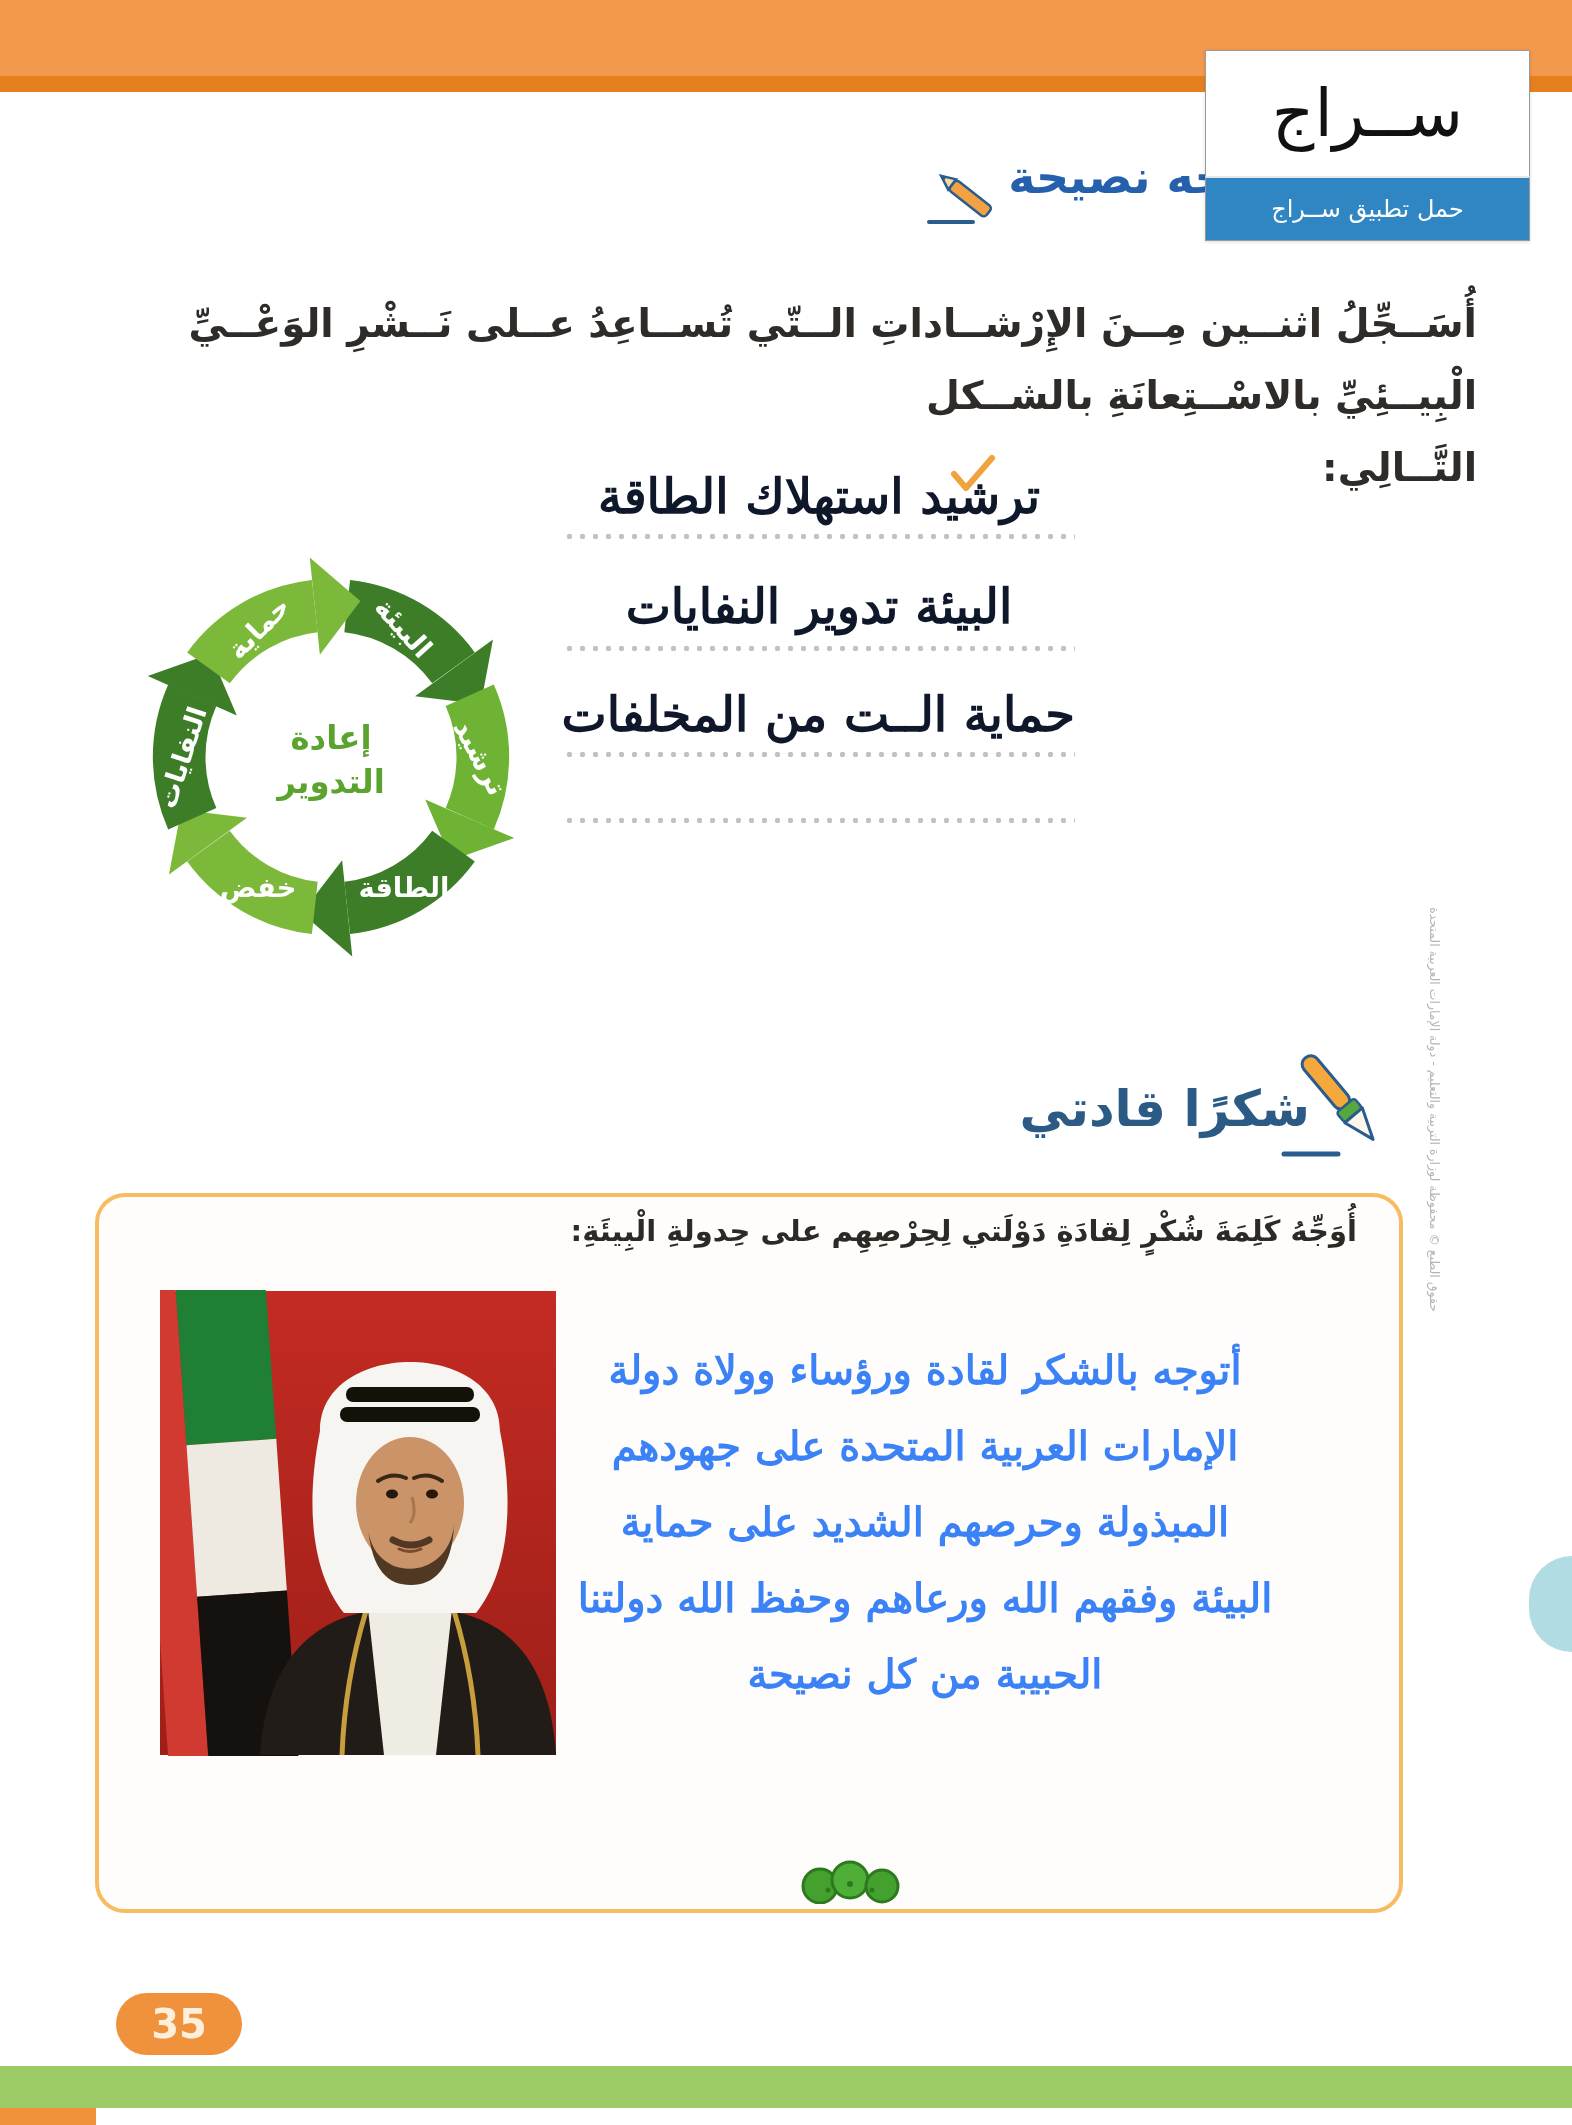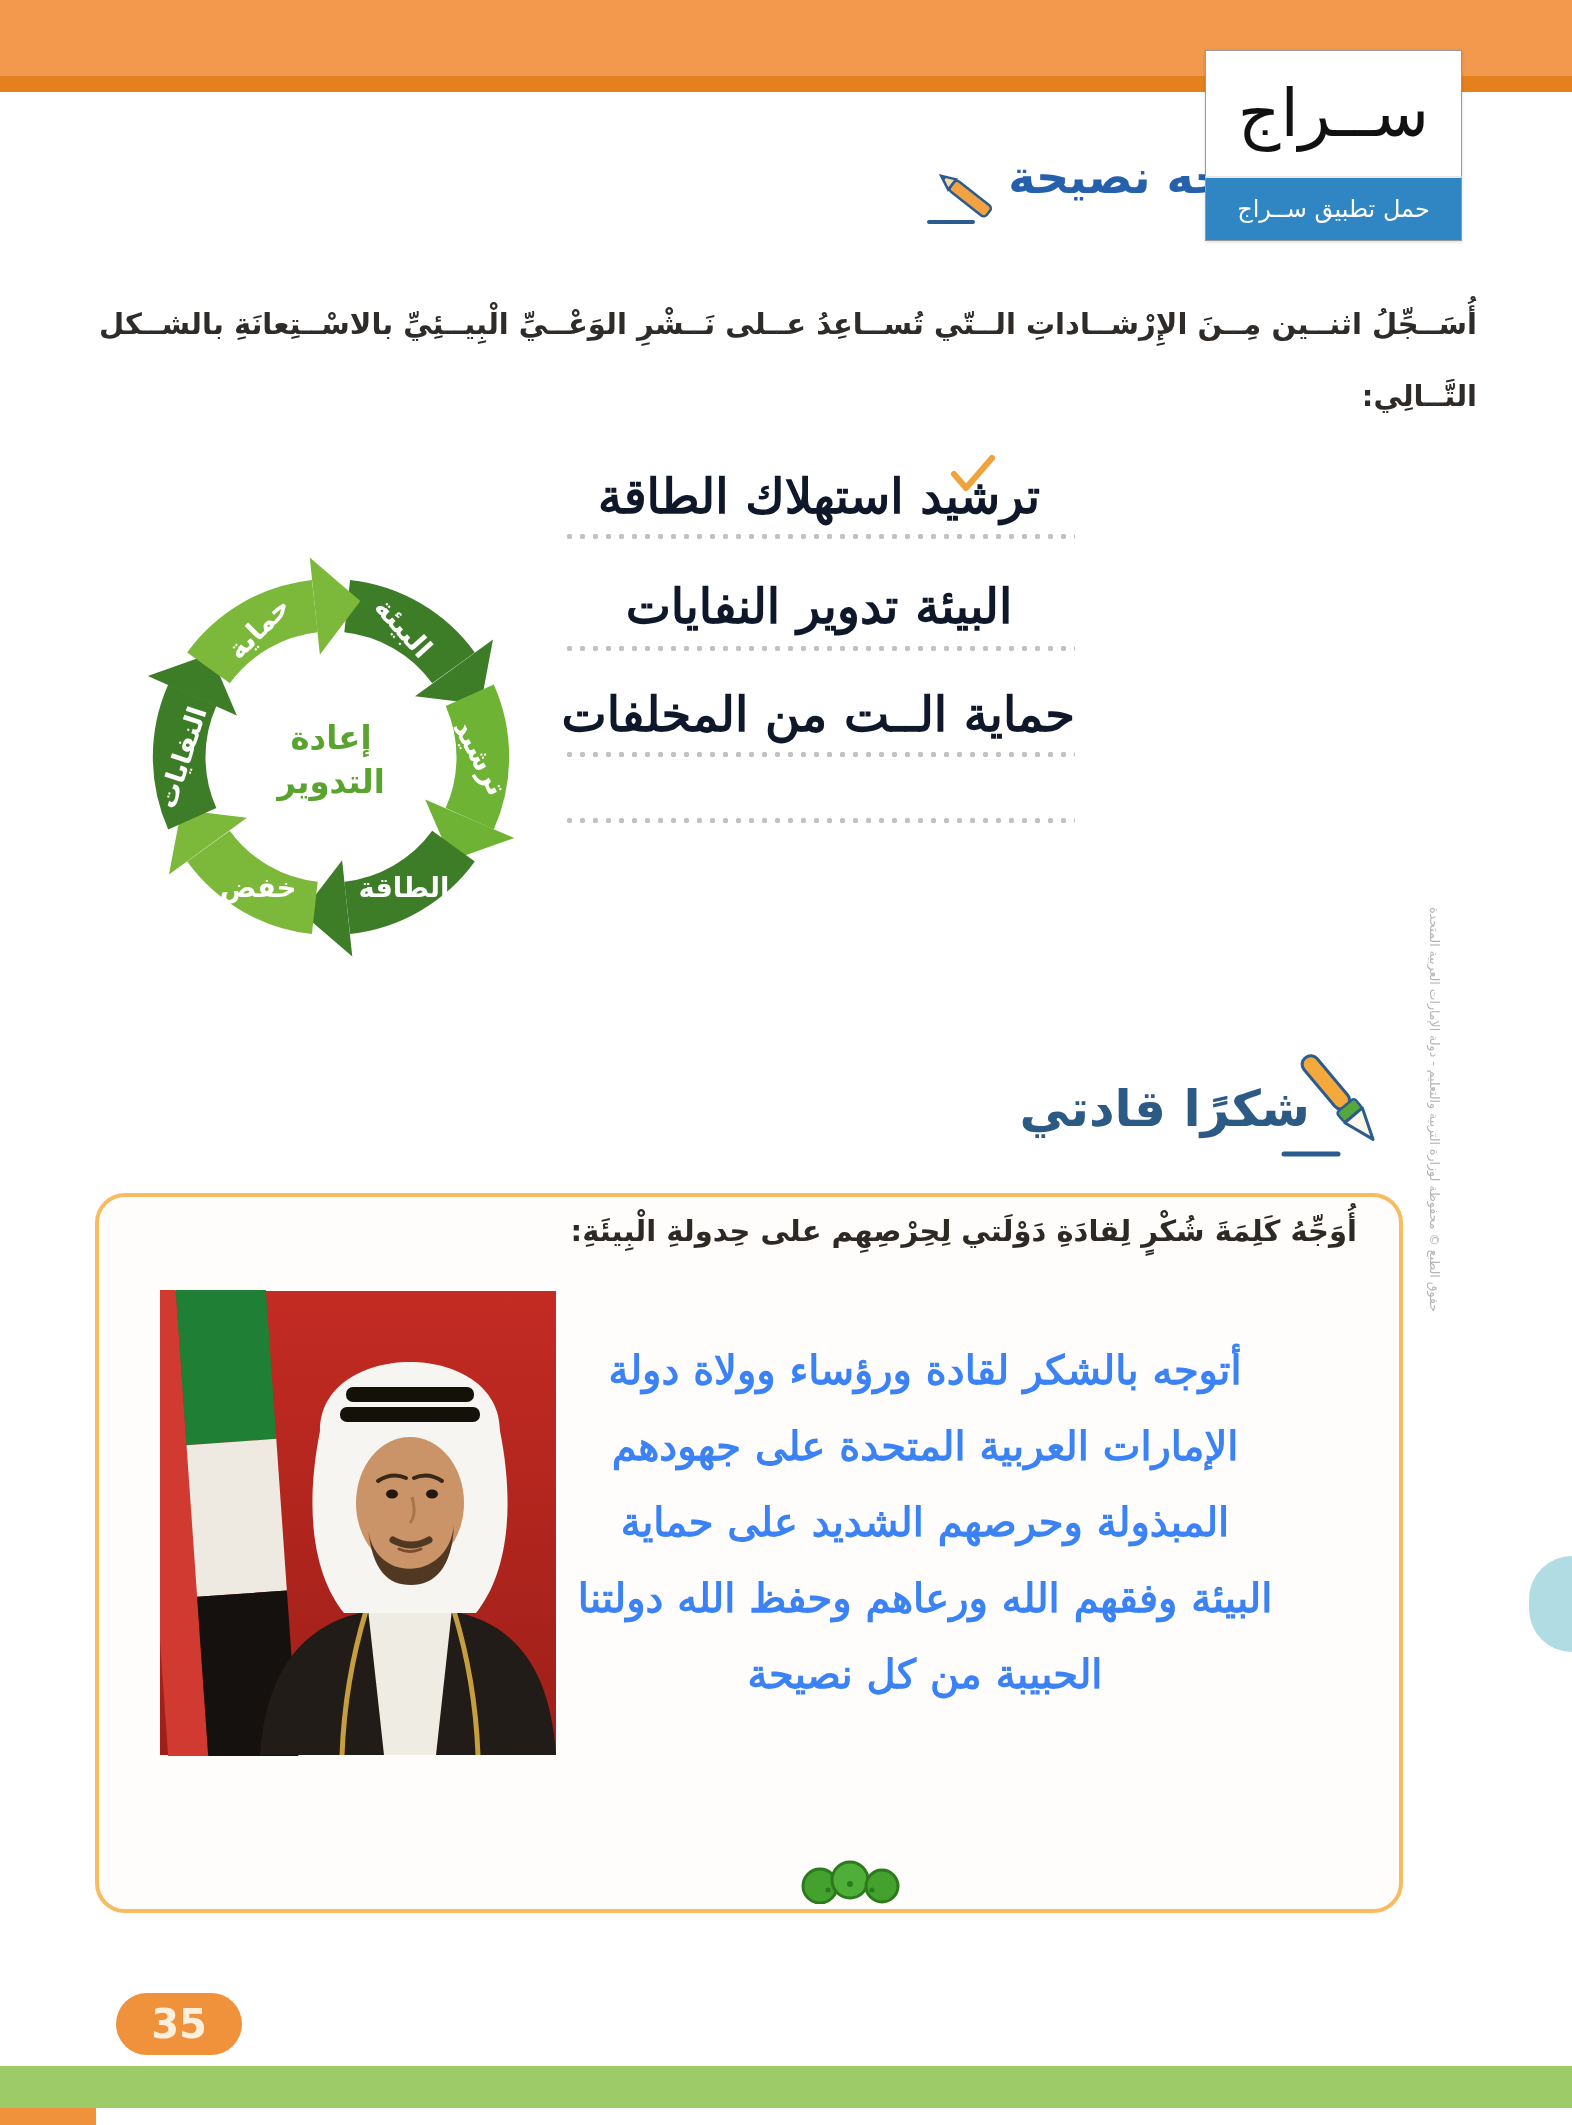--- a/index.html
+++ b/index.html
@@ -7,29 +7,29 @@
   .page{position:relative;width:1572px;height:2125px;background:#ffffff;overflow:hidden;margin:0 auto;direction:rtl;}
   .abs{position:absolute;}
 
   
   .header-light{left:0;top:0;width:1572px;height:76px;background:#F2994D;}
   .header-dark{left:0;top:76px;width:1572px;height:16px;background:#E5801F;}
   .footer-green{left:0;top:2066px;width:1572px;height:42px;background:#9CCB67;}
   .footer-orange{left:0;top:2108px;width:96px;height:17px;background:#F0913B;}
 
   
-  .logo{left:1205px;top:50px;width:257px;z-index:6;box-shadow:0 1px 3px rgba(0,0,0,.15);}
+  .logo{left:1205px;top:50px;width:325px;z-index:6;box-shadow:0 1px 3px rgba(0,0,0,.15);}
   .logo-brand{height:125px;background:#ffffff;border:1px solid #9a9a9a;border-bottom:none;
     display:flex;align-items:center;justify-content:center;font-size:66px;color:#111;font-weight:400;}
   .logo-tagline{height:62px;background:#2F86C3;border:1px solid #9a9a9a;border-top:2px solid #e8e8e8;
     display:flex;align-items:center;justify-content:center;color:#fff;font-size:24px;}
 
   
   .heading1{right:300px;top:150px;font-size:46px;font-weight:bold;color:#2460AB;z-index:2;white-space:nowrap;}
-  .para{right:95px;top:288px;width:1390px;font-size:29px;font-weight:bold;color:#2E2B28;text-align:right;line-height:72px;}
+  .para{right:95px;top:288px;width:1390px;font-size:39px;font-weight:bold;color:#2E2B28;text-align:right;line-height:72px;}
   .answer-row{left:563px;width:512px;text-align:center;}
   .red-answer{font-family:"DejaVu Serif",serif;font-weight:bold;font-size:48px;color:#0f172a;white-space:nowrap;z-index:3;}
   .dotline{left:563px;width:512px;height:7px;background-image:radial-gradient(circle,#C2C2C2 2.6px,transparent 3px);
     background-size:13px 7px;background-repeat:repeat-x;}
 
   
   .heading2{right:262px;top:1080px;font-size:50px;font-weight:bold;color:#2B5A85;z-index:2;white-space:nowrap;}
   .big-box{left:95px;top:1193px;width:1300px;height:712px;border:4px solid #F7BB60;border-radius:30px;background:#fffdfb;}
   .box-instruction{right:215px;top:1214px;font-size:29px;font-weight:bold;color:#2D2A26;white-space:nowrap;}
   .red-block{left:540px;top:1332px;width:770px;text-align:center;font-family:"DejaVu Serif",serif;

